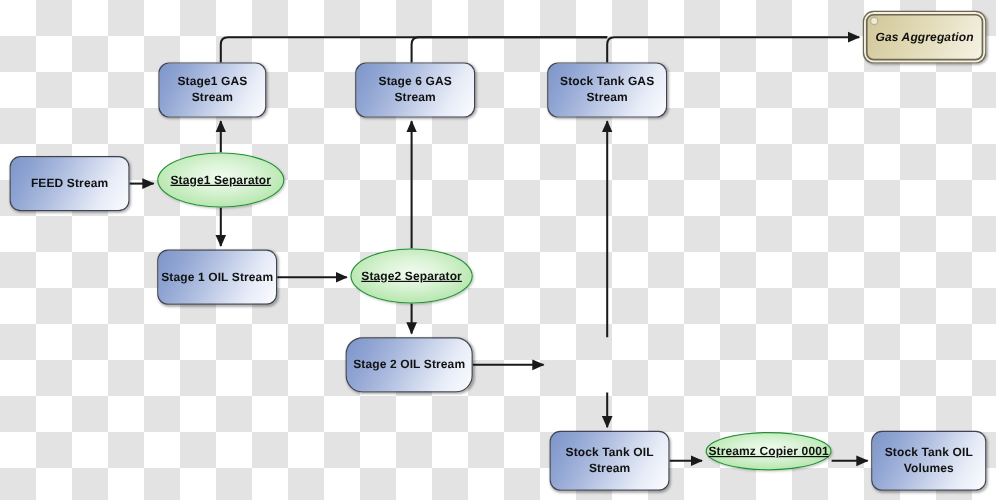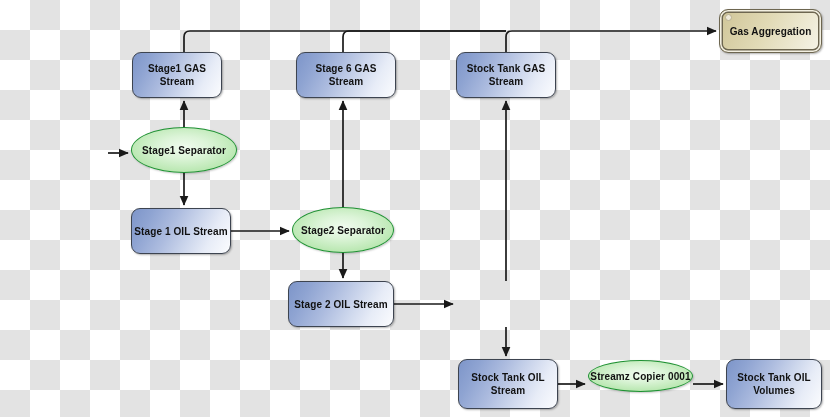--- a/index.html
+++ b/index.html
@@ -62,20 +62,21 @@
   .proc {
     border: 1.6px solid #1f9133;
     border-radius: 50%;
     background: radial-gradient(ellipse 92% 96% at 50% 44%,
         #f0fbef 0%,
         #dcf4d8 26%,
         #bbe8b3 56%,
         #93d98c 82%,
         #7ccf77 100%);
     box-shadow: 1px 1px 2px rgba(0,0,0,0.22);
+    text-decoration: underline;
   }
 
   
   .agg {
     border: 1.4px solid #6d6650;
     border-radius: 9px;
     background: linear-gradient(118deg,
         #cfc597 0%,
         #d8cfa6 22%,
         #e1dab6 45%,
@@ -137,20 +138,23 @@
 
       <path d="M 506 52 L 506 37 Q 506 31 512 31 L 716 31"></path>
     </g>
 
     <g stroke="#1a1a1a" stroke-width="1.7" fill="none" stroke-linejoin="round">
       <path d="M 184 52 L 184 37 Q 184 31 190 31 L 506 31"></path>
       <path d="M 343 52 L 343 37 Q 343 31 349 31 L 506 31"></path>
     </g>
   </svg>
 
+  <div class="node stream" style="left:8px;  top:130px; width:100px; height:46px;">
+    <span class="node-label">FEED Stream</span>
+  </div>
 
   <div class="node proc" style="left:131px; top:127px; width:106px; height:46px;">
     <span class="node-label">Stage1 Separator</span>
   </div>
 
   <div class="node stream" style="left:132px; top:52px;  width:90px; height:46px;">
     <span class="node-label">Stage1 GAS Stream</span>
   </div>
 
   <div class="node stream" style="left:131px; top:208px; width:100px; height:46px;text-align:center;">
@@ -158,39 +162,39 @@
   </div>
 
   <div class="node proc" style="left:292px; top:207px; width:102px; height:46px;justify-content:center;">
     <span class="node-label">Stage2 Separator</span>
   </div>
 
   <div class="node stream" style="left:296px; top:52px;  width:100px; height:46px;">
     <span class="node-label">Stage 6 GAS Stream</span>
   </div>
 
-  <div class="node stream" style="left:288px; top:281px; width:106px; height:46px;">
+  <div class="node stream" style="left:288px; top:281px; width:106px; height:46px;border-radius:14px;">
     <span class="node-label">Stage 2 OIL Stream</span>
   </div>
 
 
   <div class="node stream" style="left:458px; top:359px; width:100px; height:50px;">
     <span class="node-label">Stock Tank OIL Stream</span>
   </div>
 
   <div class="node stream" style="left:456px; top:52px;  width:100px; height:46px;">
     <span class="node-label">Stock Tank GAS Stream</span>
   </div>
 
   <div class="node proc" style="left:588px; top:360px; width:105px; height:32px;text-align:right;">
     <span class="node-label">Streamz Copier 0001</span>
   </div>
 
   <div class="node stream" style="left:726px; top:359px; width:96px; height:50px;">
     <span class="node-label">Stock Tank OIL Volumes</span>
   </div>
 
-  <div class="node agg" style="left:719px; top:9px; width:103px; height:44px;">
+  <div class="node agg" style="left:719px; top:9px; width:103px; height:44px;font-style:italic;">
     <span class="agg-dot"></span>
     <span class="node-label">Gas Aggregation</span>
   </div>
 
 </div>
 
 </body></html>

